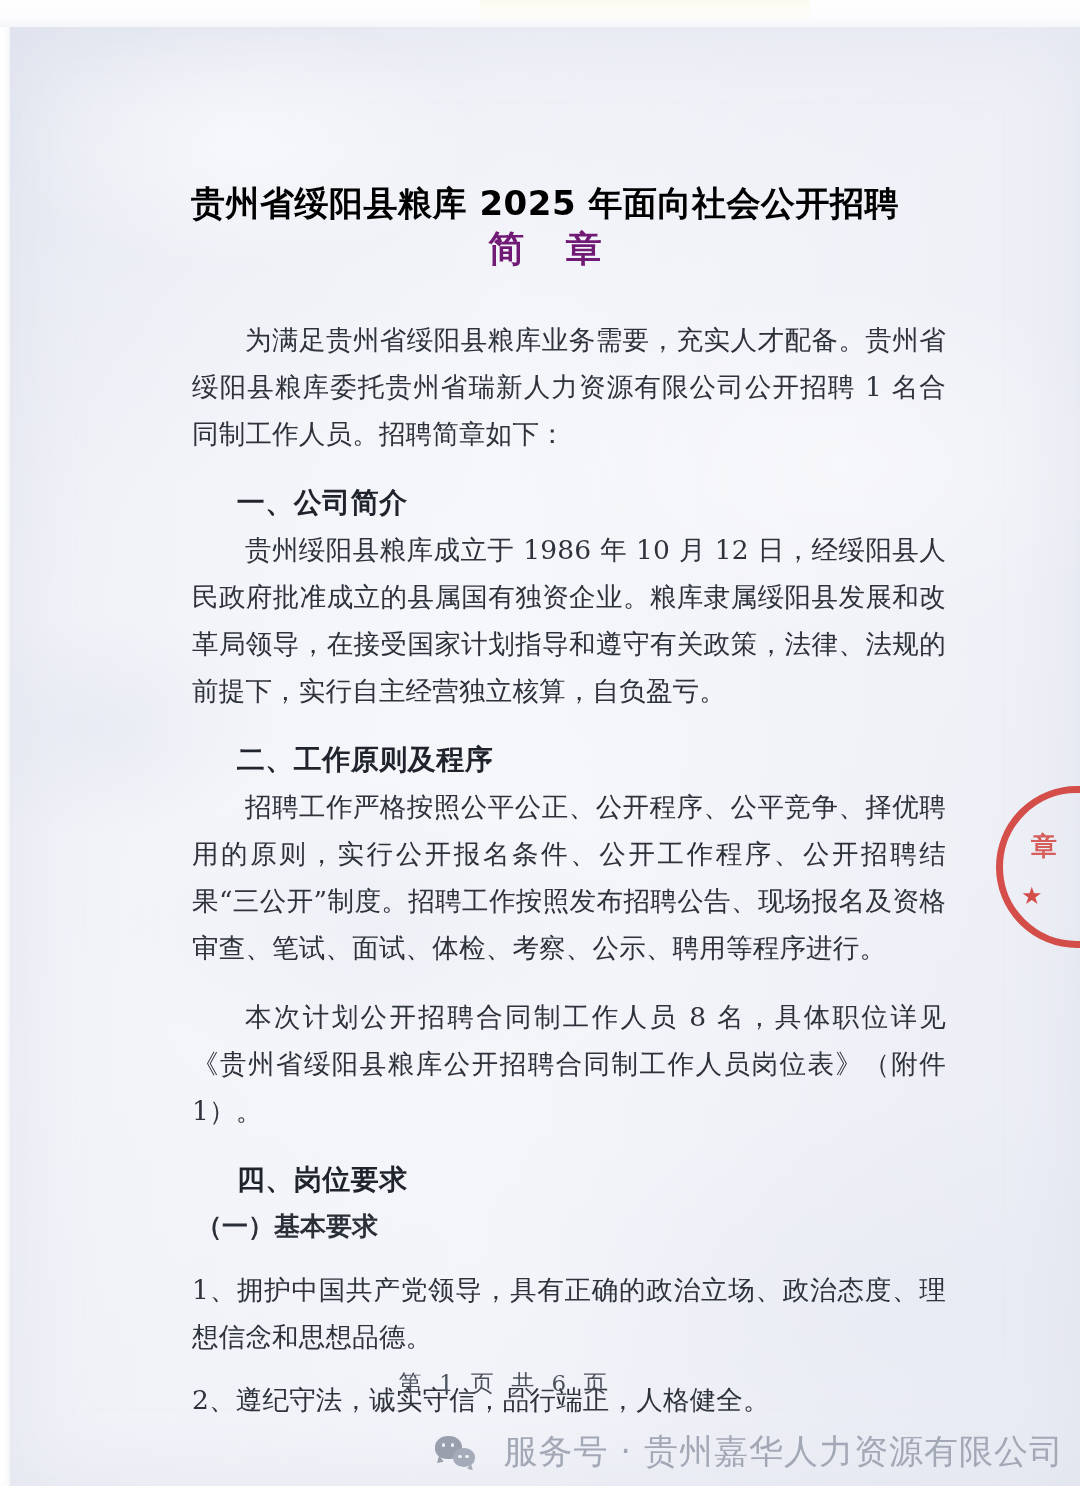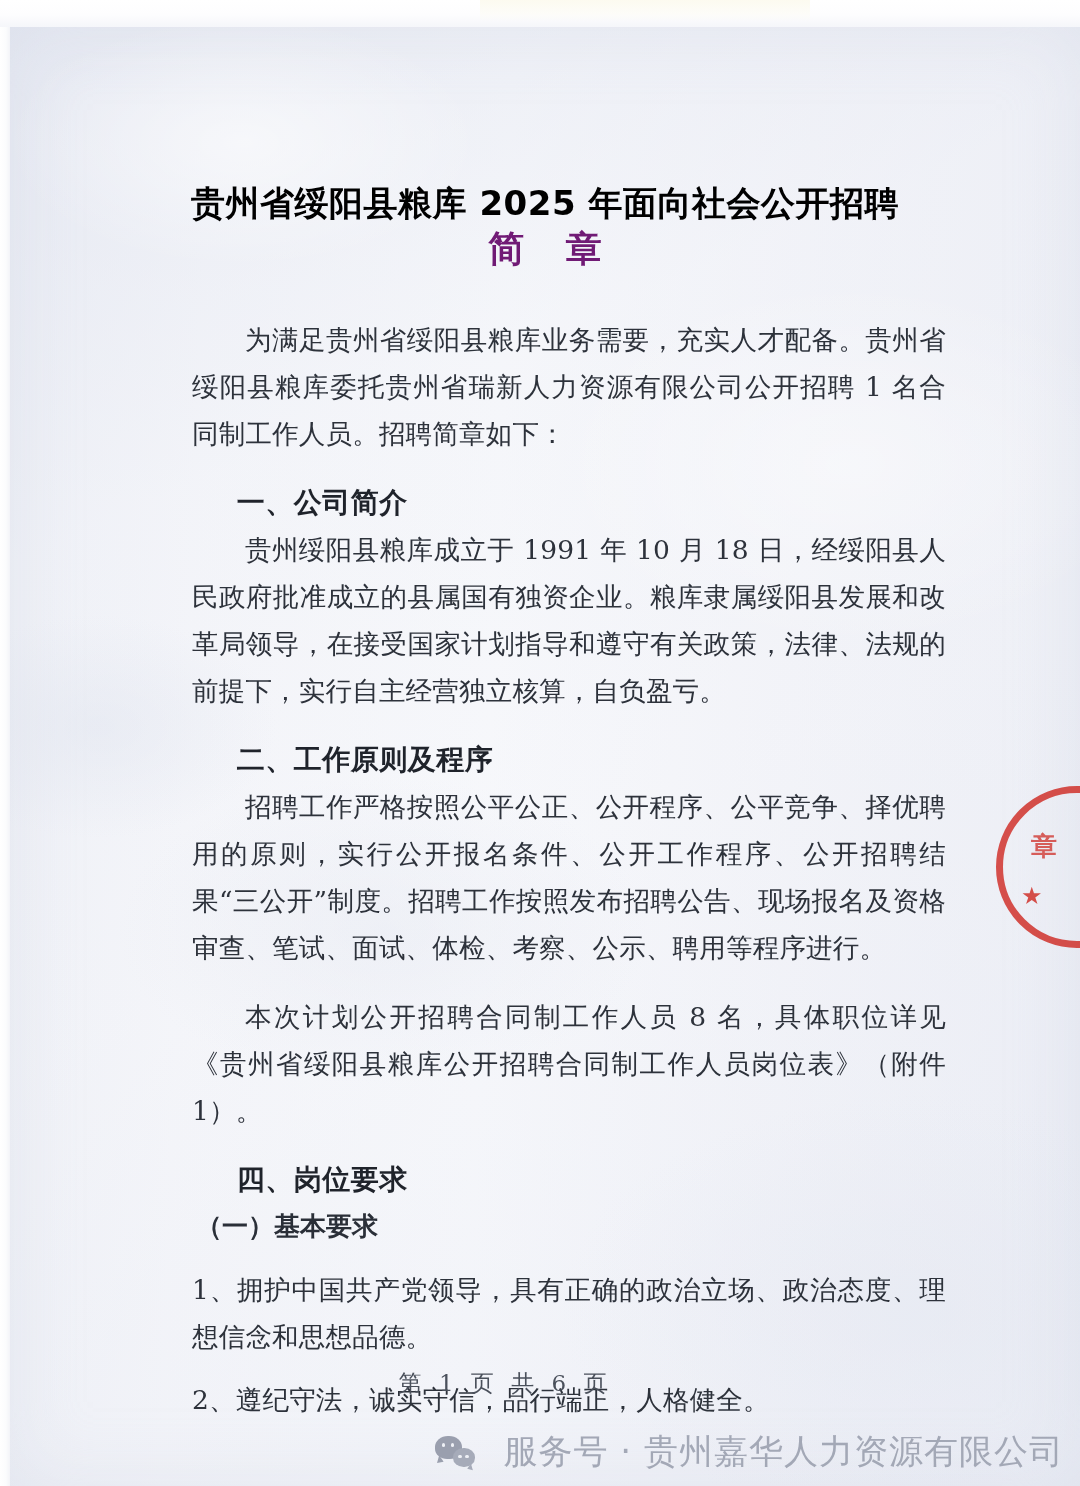--- a/index.html
+++ b/index.html
@@ -283,21 +283,21 @@
       <div class="title-line2">简 章</div>
     </div>
 
     <div class="body-col">
 
       <p class="para">为满足贵州省绥阳县粮库业务需要，充实人才配备。贵州省绥阳县粮库委托贵州省瑞新人力资源有限公司公开招聘 1 名合同制工作人员。招聘简章如下：</p>
 
       <div class="gap-md"></div>
 
       <h2 class="heading">一、公司简介</h2>
-      <p class="para">贵州绥阳县粮库成立于 1991 年 10 月 18 日，经绥阳县人民政府批准成立的县属国有独资企业。粮库隶属绥阳县发展和改革局领导，在接受国家计划指导和遵守有关政策，法律、法规的前提下，实行自主经营独立核算，自负盈亏。</p>
+      <p class="para">贵州绥阳县粮库成立于 1986 年 10 月 12 日，经绥阳县人民政府批准成立的县属国有独资企业。粮库隶属绥阳县发展和改革局领导，在接受国家计划指导和遵守有关政策，法律、法规的前提下，实行自主经营独立核算，自负盈亏。</p>
 
       <div class="gap-md"></div>
 
       <h2 class="heading">二、工作原则及程序</h2>
       <p class="para">招聘工作严格按照公平公正、公开程序、公平竞争、择优聘用的原则，实行公开报名条件、公开工作程序、公开招聘结果“三公开”制度。招聘工作按照发布招聘公告、现场报名及资格审查、笔试、面试、体检、考察、公示、聘用等程序进行。</p>
 
       <div class="gap-md"></div>
 
       <p class="para">本次计划公开招聘合同制工作人员 8 名，具体职位详见《贵州省绥阳县粮库公开招聘合同制工作人员岗位表》（附件 1）。</p>
 

